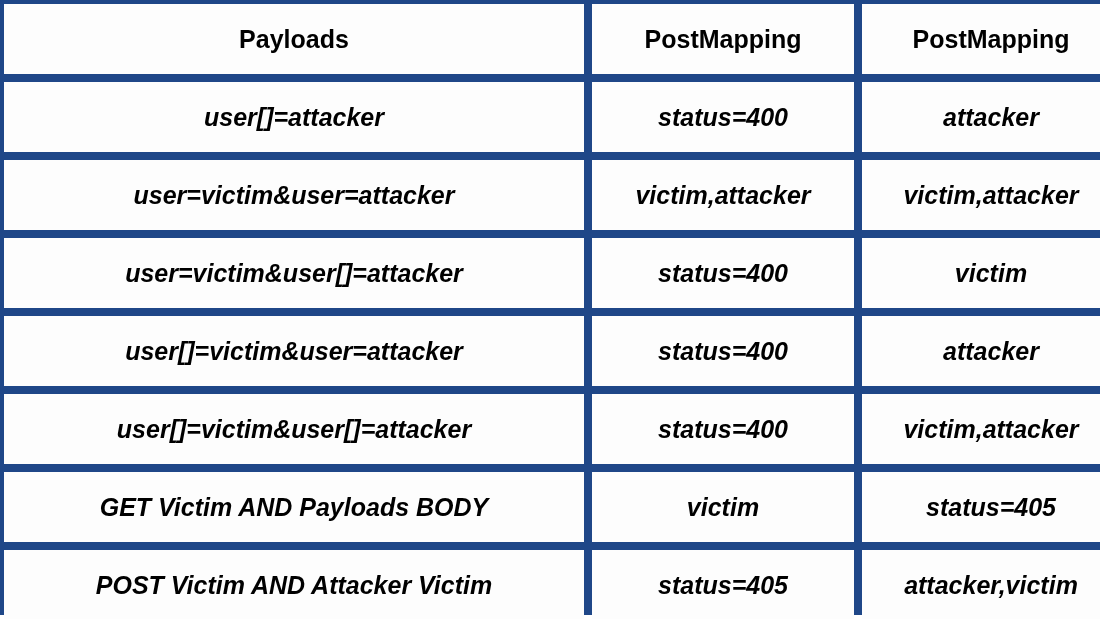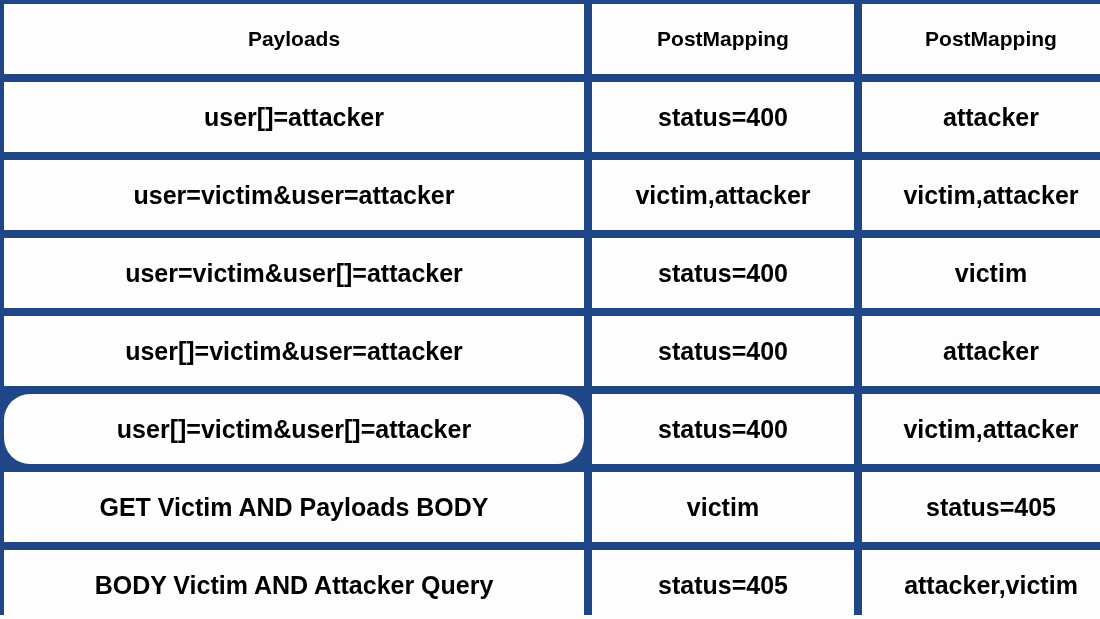--- a/index.html
+++ b/index.html
@@ -44,36 +44,36 @@
     line-height: 70px;
     white-space: nowrap;
     overflow: hidden;
   }
 
   col.col-payload { width: 580px; }
   col.col-get     { width: 262px; }
   col.col-post    { width: 258px; }
 
   table.payload-table thead th {
-    font-size: 21px;
+    font-size: 25px;
     margin-left: 40px;
   }
 
   table.payload-table tbody td {
     font-size: 25px;
+    font-style: italic;
   }
 
   table.payload-table tbody td.cell-payload {
     font-size: 25px;
   }
 
   
   table.payload-table tbody tr:nth-child(5) td.cell-payload {
     font-size: 25px;
-    border-radius: 26px;
   }
 </style>
 </head>
 <body>
 
 <div id="table-wrap">
   <table class="payload-table">
     <colgroup>
       <col class="col-payload">
       <col class="col-get">
@@ -111,19 +111,19 @@
         <td class="cell-payload">user[]=victim&amp;user[]=attacker</td>
         <td class="cell-get">status=400</td>
         <td class="cell-post">victim,attacker</td>
       </tr>
       <tr>
         <td class="cell-payload">GET Victim AND Payloads BODY</td>
         <td class="cell-get">victim</td>
         <td class="cell-post">status=405</td>
       </tr>
       <tr>
-        <td class="cell-payload">BODY Victim AND Attacker Query</td>
+        <td class="cell-payload">POST Victim AND Attacker Victim</td>
         <td class="cell-get">status=405</td>
         <td class="cell-post">attacker,victim</td>
       </tr>
     </tbody>
   </table>
 </div>
 
 </body></html>

